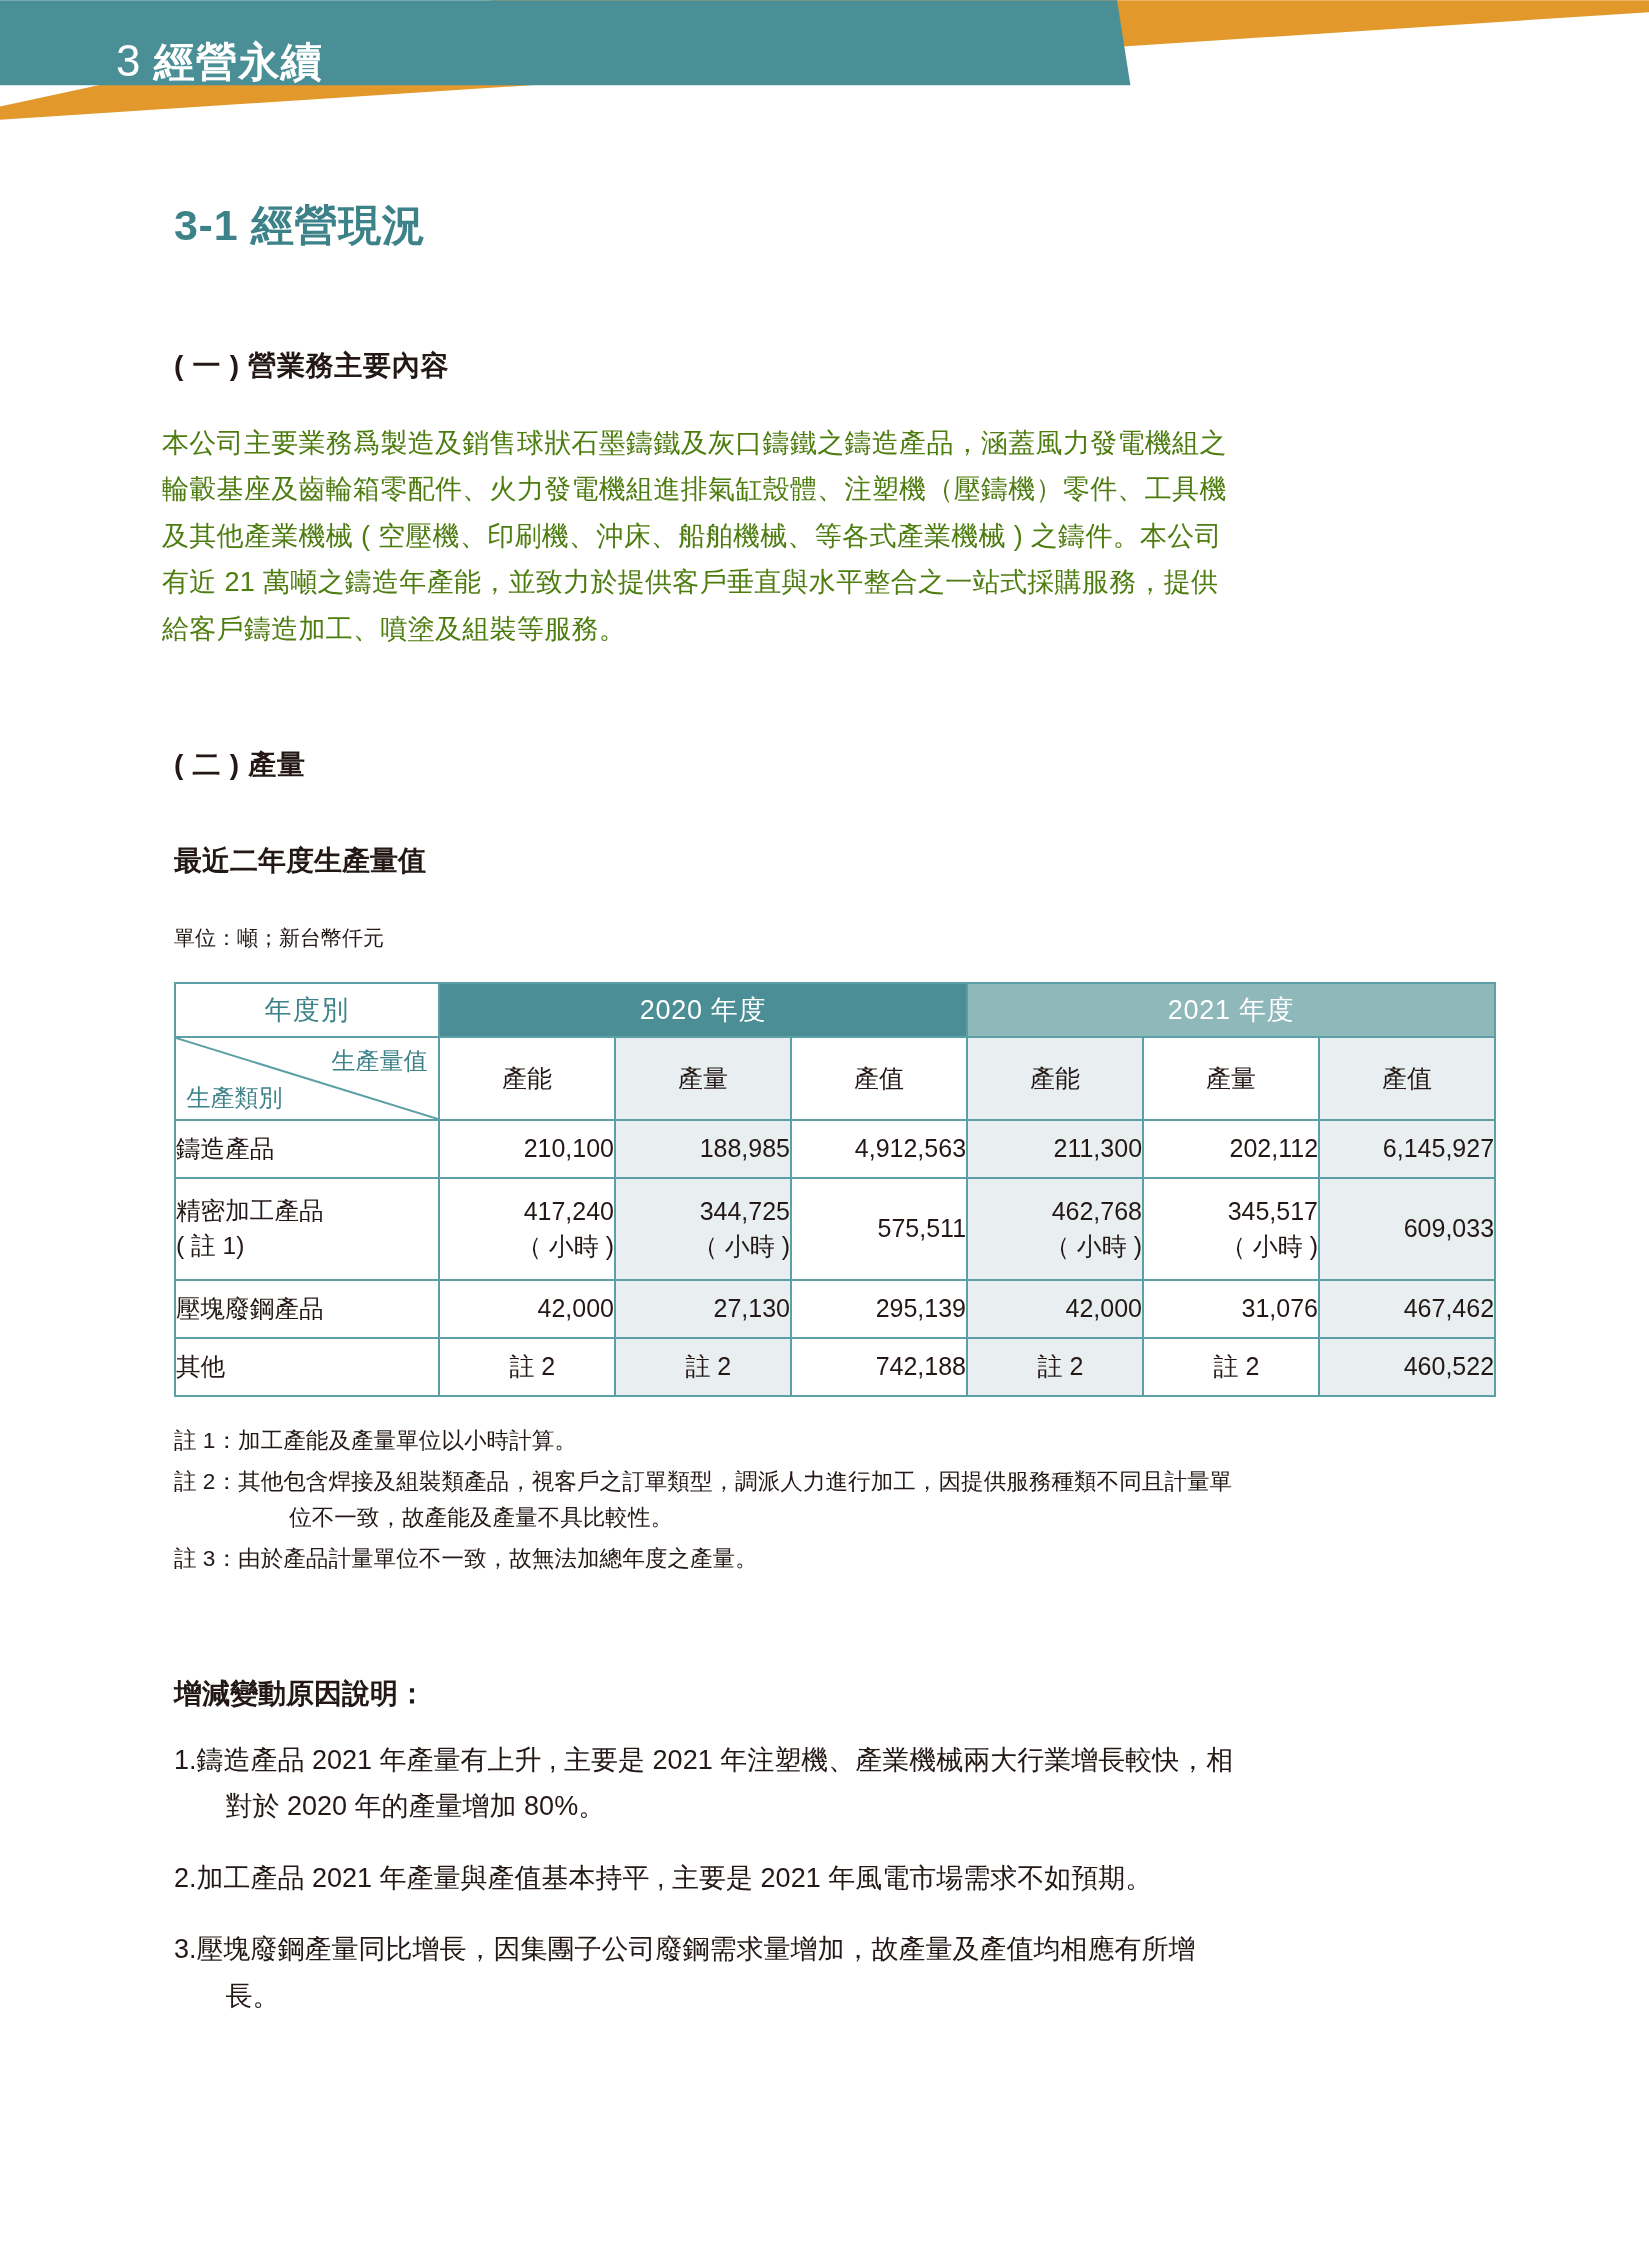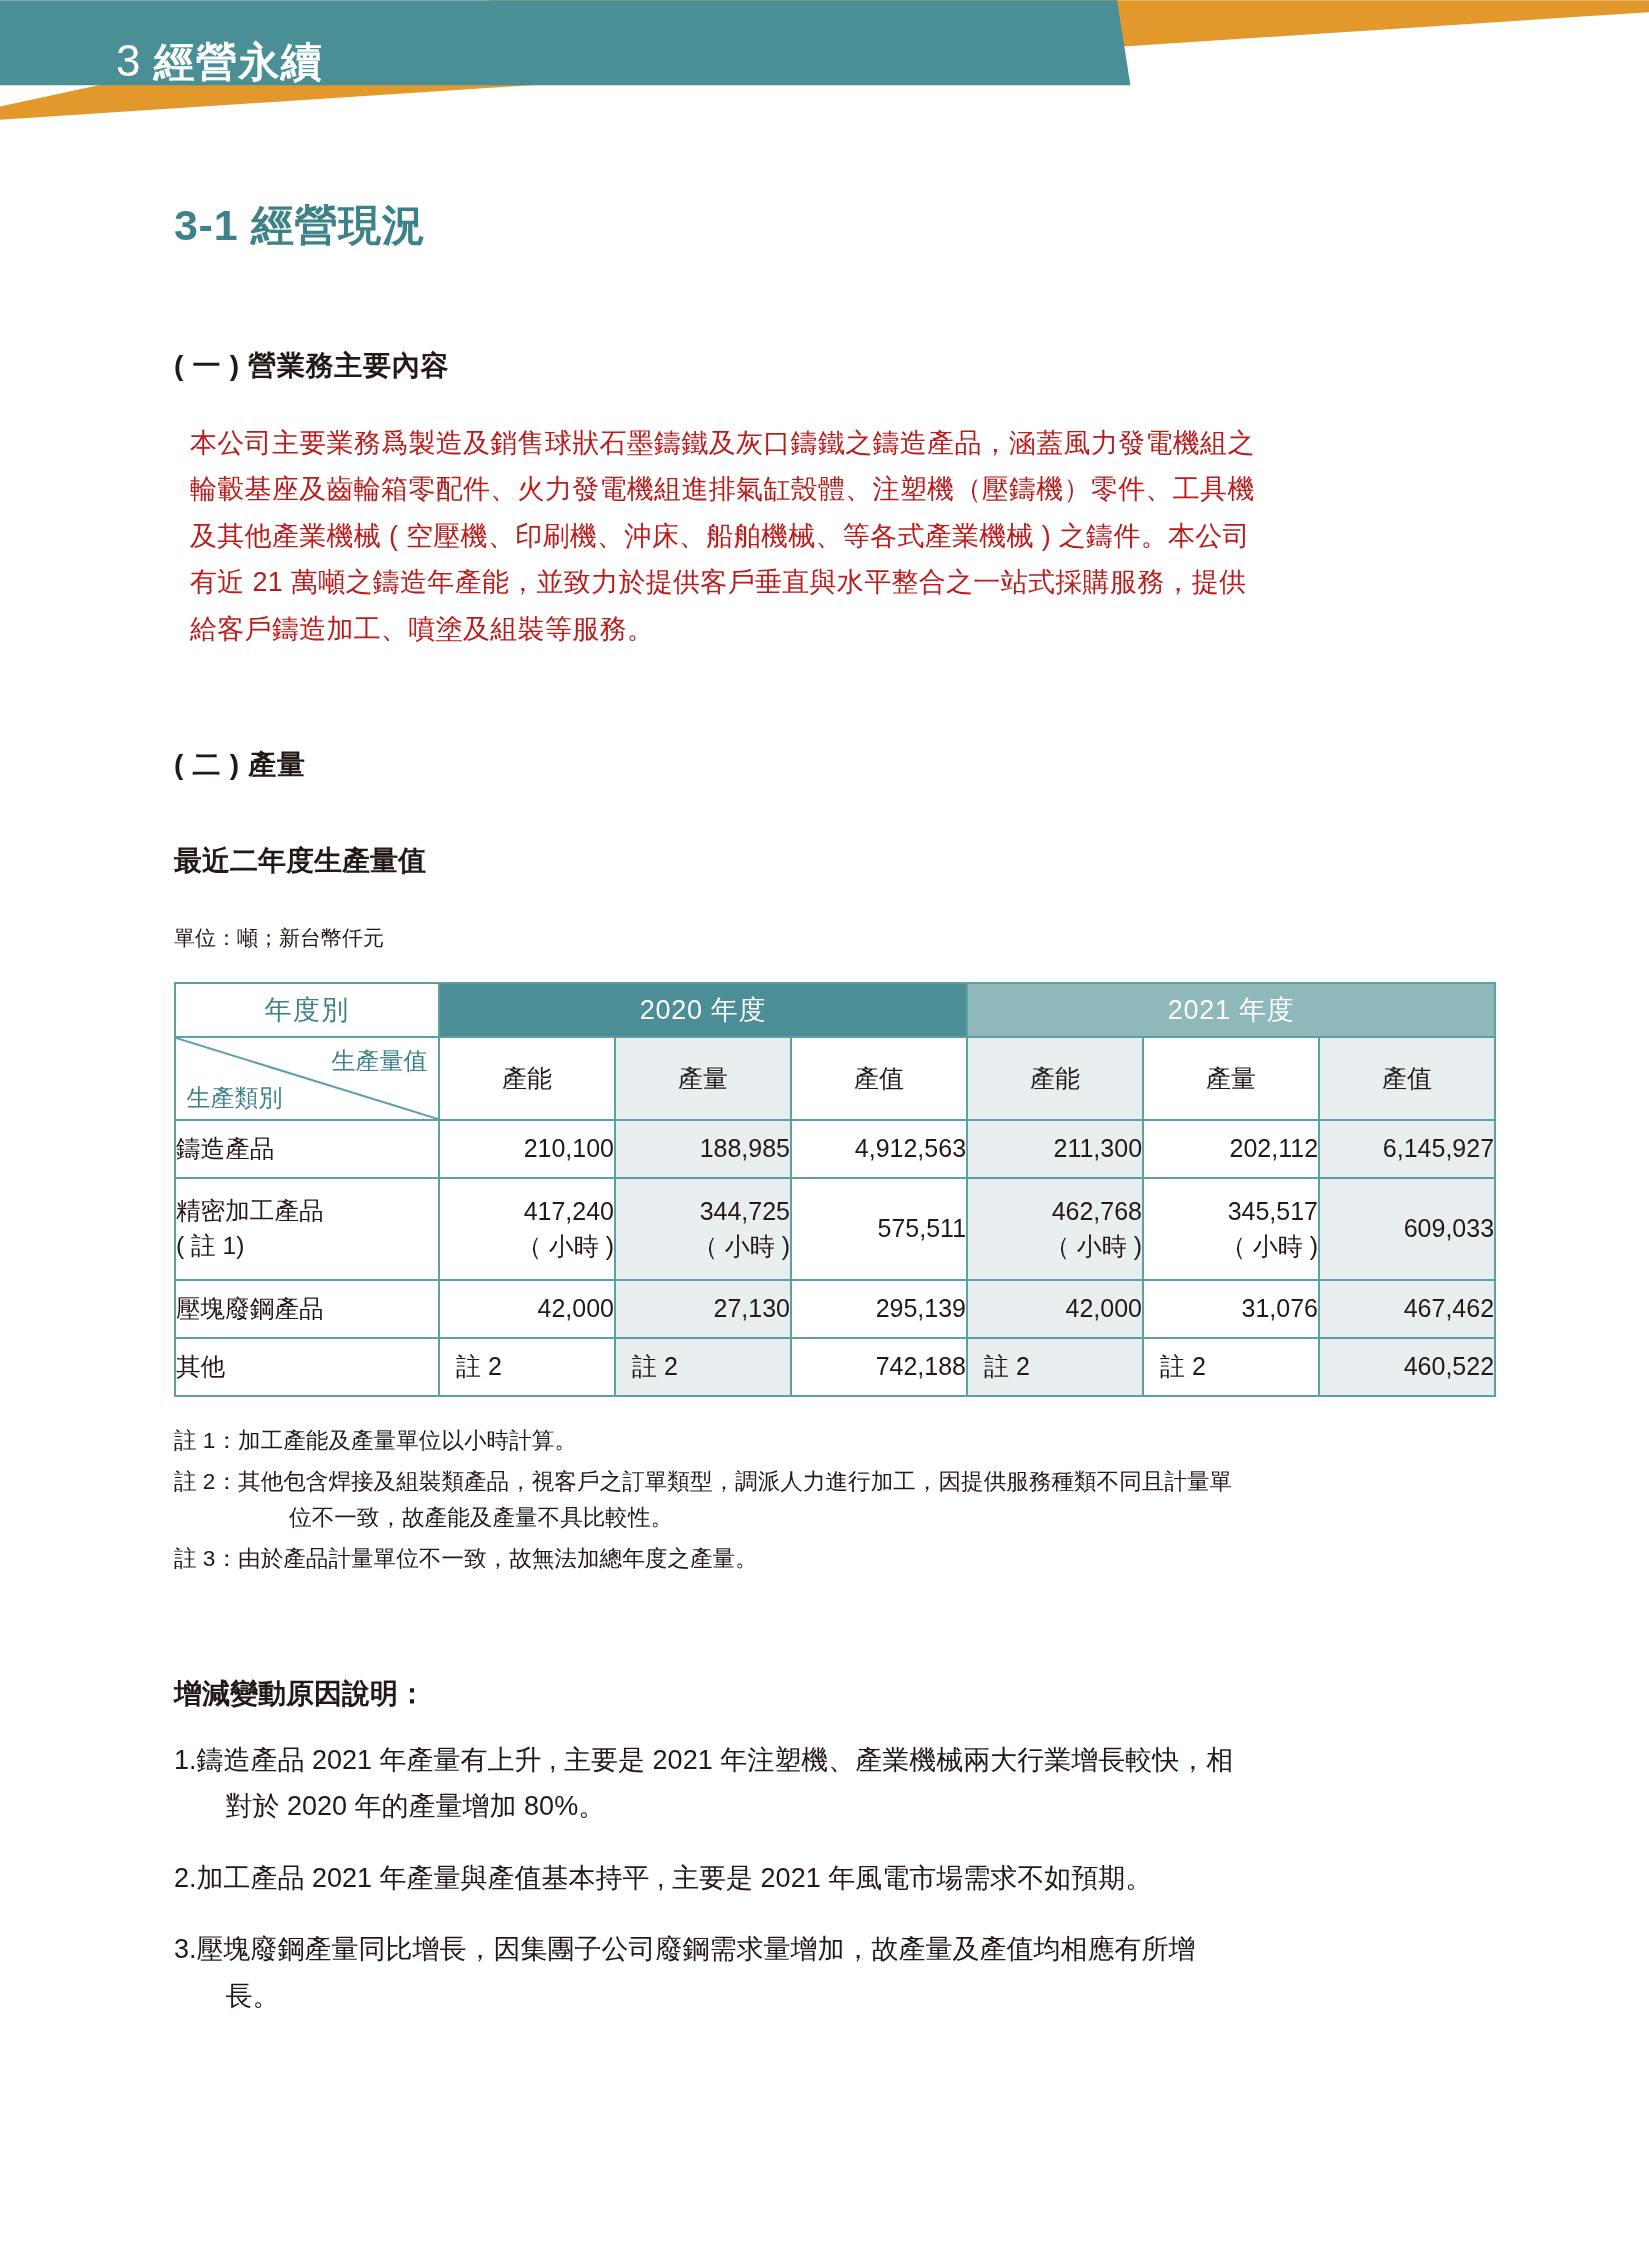--- a/index.html
+++ b/index.html
@@ -37,22 +37,22 @@
   }
 
   .sub-head{
     font-size:28px;font-weight:700;color:#231815;
     letter-spacing:0.7px;white-space:nowrap;
   }
   .h-one{position:absolute;left:174px;top:347px;}
   .h-two{position:absolute;left:174px;top:746px;}
 
   .para{
-    position:absolute;left:190px;top:420px;width:1323px;
-    font-size:27px;line-height:1.72;color:#b91c1c;
+    position:absolute;left:162px;top:420px;width:1323px;
+    font-size:27px;line-height:1.72;color:#4d7c0f;
     text-align:justify;letter-spacing:0.3px;
   }
   .para div{white-space:nowrap;}
 
   .tbl-caption{
     position:absolute;left:174px;top:842px;
     font-size:28px;font-weight:700;color:#231815;white-space:nowrap;
   }
   .tbl-unit{
     position:absolute;left:174px;top:924px;
@@ -121,21 +121,21 @@
   td.wh{background:#ffffff;}
 
   td.rowname{
     text-align:left;font-size:24.6px;font-weight:700;color:#231815;
     padding:9.3px 0 9.3px 12px;line-height:1.42;border-radius:15px;
   }
   td.val{
     text-align:right;font-size:25px;color:#231815;
     padding:9.3px 13.3px 9.3px 5.3px;line-height:1.42;
   }
-  td.val.note{text-align:left;padding-left:16px;padding-right:5.3px;}
+  td.val.note{text-align:center;padding-left:16px;padding-right:5.3px;}
   tr.r-tall td{height:100px;}
   tr.r-short td{height:56px;}
 
   
   .notes{position:absolute;left:174px;top:1423px;width:1330px;}
   .note-row{display:flex;font-size:22.6px;line-height:1.62;color:#231815;margin-bottom:4px;}
   .note-lbl{white-space:nowrap;flex:0 0 auto;}
   .note-txt{flex:1 1 auto;}
   .note-txt div{white-space:nowrap;}
   .note-indent{padding-left:51px;}

